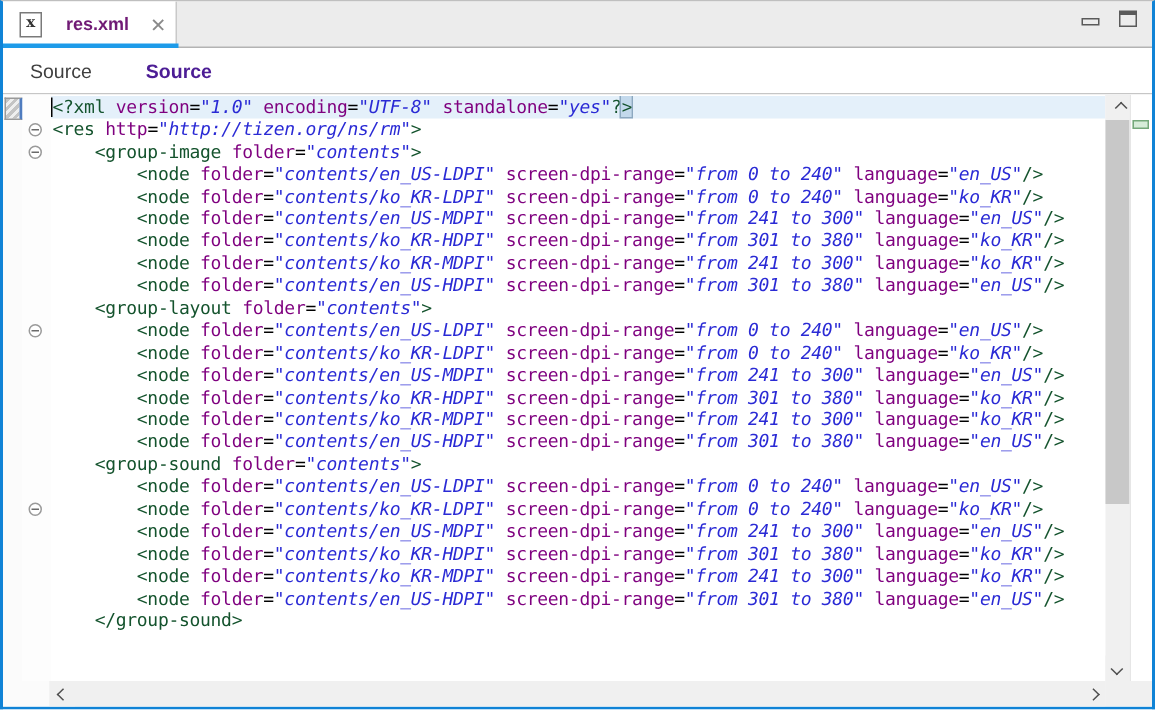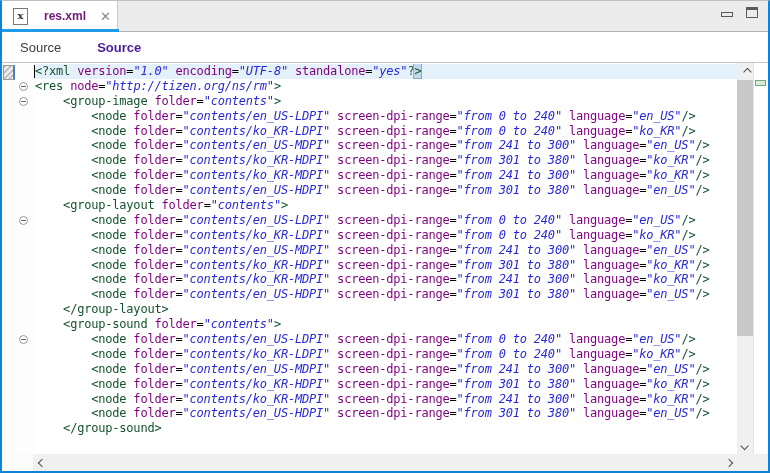--- a/index.html
+++ b/index.html
@@ -88,36 +88,35 @@
       <div class="ann-marker"></div>
     </div>
     <div class="fold-col">
         <div class="fold-marker" style="top: 18.9px;"></div>
         <div class="fold-marker" style="top: 33.8px;"></div>
         <div class="fold-marker" style="top: 153px;"></div>
         <div class="fold-marker" style="top: 272.2px;"></div>
       </div>
     <div class="code-area">
         <div class="line current"><span class="caret"></span><span class="t-tag">&lt;?xml</span><span> </span><span class="t-attr">version</span><span class="t-eq">=</span><span class="t-val">"1.0"</span><span> </span><span class="t-attr">encoding</span><span class="t-eq">=</span><span class="t-val">"UTF-8"</span><span> </span><span class="t-attr">standalone</span><span class="t-eq">=</span><span class="t-val">"yes"</span><span class="t-tag">?</span><span class="t-tag match">&gt;</span></div>
-        <div class="line"><span class="t-tag">&lt;res</span><span> </span><span class="t-attr">node</span><span class="t-eq">=</span><span class="t-val">"http://tizen.org/ns/rm"</span><span class="t-tag">&gt;</span></div>
+        <div class="line"><span class="t-tag">&lt;res</span><span> </span><span class="t-attr">http</span><span class="t-eq">=</span><span class="t-val">"http://tizen.org/ns/rm"</span><span class="t-tag">&gt;</span></div>
         <div class="line"><span>    </span><span class="t-tag">&lt;group-image</span><span> </span><span class="t-attr">folder</span><span class="t-eq">=</span><span class="t-val">"contents"</span><span class="t-tag">&gt;</span></div>
         <div class="line"><span>        </span><span class="t-tag">&lt;node</span><span> </span><span class="t-attr">folder</span><span class="t-eq">=</span><span class="t-val">"contents/en_US-LDPI"</span><span> </span><span class="t-attr">screen-dpi-range</span><span class="t-eq">=</span><span class="t-val">"from 0 to 240"</span><span> </span><span class="t-attr">language</span><span class="t-eq">=</span><span class="t-val">"en_US"</span><span class="t-tag">/&gt;</span></div>
         <div class="line"><span>        </span><span class="t-tag">&lt;node</span><span> </span><span class="t-attr">folder</span><span class="t-eq">=</span><span class="t-val">"contents/ko_KR-LDPI"</span><span> </span><span class="t-attr">screen-dpi-range</span><span class="t-eq">=</span><span class="t-val">"from 0 to 240"</span><span> </span><span class="t-attr">language</span><span class="t-eq">=</span><span class="t-val">"ko_KR"</span><span class="t-tag">/&gt;</span></div>
         <div class="line"><span>        </span><span class="t-tag">&lt;node</span><span> </span><span class="t-attr">folder</span><span class="t-eq">=</span><span class="t-val">"contents/en_US-MDPI"</span><span> </span><span class="t-attr">screen-dpi-range</span><span class="t-eq">=</span><span class="t-val">"from 241 to 300"</span><span> </span><span class="t-attr">language</span><span class="t-eq">=</span><span class="t-val">"en_US"</span><span class="t-tag">/&gt;</span></div>
         <div class="line"><span>        </span><span class="t-tag">&lt;node</span><span> </span><span class="t-attr">folder</span><span class="t-eq">=</span><span class="t-val">"contents/ko_KR-HDPI"</span><span> </span><span class="t-attr">screen-dpi-range</span><span class="t-eq">=</span><span class="t-val">"from 301 to 380"</span><span> </span><span class="t-attr">language</span><span class="t-eq">=</span><span class="t-val">"ko_KR"</span><span class="t-tag">/&gt;</span></div>
         <div class="line"><span>        </span><span class="t-tag">&lt;node</span><span> </span><span class="t-attr">folder</span><span class="t-eq">=</span><span class="t-val">"contents/ko_KR-MDPI"</span><span> </span><span class="t-attr">screen-dpi-range</span><span class="t-eq">=</span><span class="t-val">"from 241 to 300"</span><span> </span><span class="t-attr">language</span><span class="t-eq">=</span><span class="t-val">"ko_KR"</span><span class="t-tag">/&gt;</span></div>
         <div class="line"><span>        </span><span class="t-tag">&lt;node</span><span> </span><span class="t-attr">folder</span><span class="t-eq">=</span><span class="t-val">"contents/en_US-HDPI"</span><span> </span><span class="t-attr">screen-dpi-range</span><span class="t-eq">=</span><span class="t-val">"from 301 to 380"</span><span> </span><span class="t-attr">language</span><span class="t-eq">=</span><span class="t-val">"en_US"</span><span class="t-tag">/&gt;</span></div>
         <div class="line"><span>    </span><span class="t-tag">&lt;group-layout</span><span> </span><span class="t-attr">folder</span><span class="t-eq">=</span><span class="t-val">"contents"</span><span class="t-tag">&gt;</span></div>
         <div class="line"><span>        </span><span class="t-tag">&lt;node</span><span> </span><span class="t-attr">folder</span><span class="t-eq">=</span><span class="t-val">"contents/en_US-LDPI"</span><span> </span><span class="t-attr">screen-dpi-range</span><span class="t-eq">=</span><span class="t-val">"from 0 to 240"</span><span> </span><span class="t-attr">language</span><span class="t-eq">=</span><span class="t-val">"en_US"</span><span class="t-tag">/&gt;</span></div>
         <div class="line"><span>        </span><span class="t-tag">&lt;node</span><span> </span><span class="t-attr">folder</span><span class="t-eq">=</span><span class="t-val">"contents/ko_KR-LDPI"</span><span> </span><span class="t-attr">screen-dpi-range</span><span class="t-eq">=</span><span class="t-val">"from 0 to 240"</span><span> </span><span class="t-attr">language</span><span class="t-eq">=</span><span class="t-val">"ko_KR"</span><span class="t-tag">/&gt;</span></div>
         <div class="line"><span>        </span><span class="t-tag">&lt;node</span><span> </span><span class="t-attr">folder</span><span class="t-eq">=</span><span class="t-val">"contents/en_US-MDPI"</span><span> </span><span class="t-attr">screen-dpi-range</span><span class="t-eq">=</span><span class="t-val">"from 241 to 300"</span><span> </span><span class="t-attr">language</span><span class="t-eq">=</span><span class="t-val">"en_US"</span><span class="t-tag">/&gt;</span></div>
         <div class="line"><span>        </span><span class="t-tag">&lt;node</span><span> </span><span class="t-attr">folder</span><span class="t-eq">=</span><span class="t-val">"contents/ko_KR-HDPI"</span><span> </span><span class="t-attr">screen-dpi-range</span><span class="t-eq">=</span><span class="t-val">"from 301 to 380"</span><span> </span><span class="t-attr">language</span><span class="t-eq">=</span><span class="t-val">"ko_KR"</span><span class="t-tag">/&gt;</span></div>
         <div class="line"><span>        </span><span class="t-tag">&lt;node</span><span> </span><span class="t-attr">folder</span><span class="t-eq">=</span><span class="t-val">"contents/ko_KR-MDPI"</span><span> </span><span class="t-attr">screen-dpi-range</span><span class="t-eq">=</span><span class="t-val">"from 241 to 300"</span><span> </span><span class="t-attr">language</span><span class="t-eq">=</span><span class="t-val">"ko_KR"</span><span class="t-tag">/&gt;</span></div>
         <div class="line"><span>        </span><span class="t-tag">&lt;node</span><span> </span><span class="t-attr">folder</span><span class="t-eq">=</span><span class="t-val">"contents/en_US-HDPI"</span><span> </span><span class="t-attr">screen-dpi-range</span><span class="t-eq">=</span><span class="t-val">"from 301 to 380"</span><span> </span><span class="t-attr">language</span><span class="t-eq">=</span><span class="t-val">"en_US"</span><span class="t-tag">/&gt;</span></div>
-        <div class="line"><span>    </span><span class="t-tag">&lt;/group-layout&gt;</span></div>
         <div class="line"><span>    </span><span class="t-tag">&lt;group-sound</span><span> </span><span class="t-attr">folder</span><span class="t-eq">=</span><span class="t-val">"contents"</span><span class="t-tag">&gt;</span></div>
         <div class="line"><span>        </span><span class="t-tag">&lt;node</span><span> </span><span class="t-attr">folder</span><span class="t-eq">=</span><span class="t-val">"contents/en_US-LDPI"</span><span> </span><span class="t-attr">screen-dpi-range</span><span class="t-eq">=</span><span class="t-val">"from 0 to 240"</span><span> </span><span class="t-attr">language</span><span class="t-eq">=</span><span class="t-val">"en_US"</span><span class="t-tag">/&gt;</span></div>
         <div class="line"><span>        </span><span class="t-tag">&lt;node</span><span> </span><span class="t-attr">folder</span><span class="t-eq">=</span><span class="t-val">"contents/ko_KR-LDPI"</span><span> </span><span class="t-attr">screen-dpi-range</span><span class="t-eq">=</span><span class="t-val">"from 0 to 240"</span><span> </span><span class="t-attr">language</span><span class="t-eq">=</span><span class="t-val">"ko_KR"</span><span class="t-tag">/&gt;</span></div>
         <div class="line"><span>        </span><span class="t-tag">&lt;node</span><span> </span><span class="t-attr">folder</span><span class="t-eq">=</span><span class="t-val">"contents/en_US-MDPI"</span><span> </span><span class="t-attr">screen-dpi-range</span><span class="t-eq">=</span><span class="t-val">"from 241 to 300"</span><span> </span><span class="t-attr">language</span><span class="t-eq">=</span><span class="t-val">"en_US"</span><span class="t-tag">/&gt;</span></div>
         <div class="line"><span>        </span><span class="t-tag">&lt;node</span><span> </span><span class="t-attr">folder</span><span class="t-eq">=</span><span class="t-val">"contents/ko_KR-HDPI"</span><span> </span><span class="t-attr">screen-dpi-range</span><span class="t-eq">=</span><span class="t-val">"from 301 to 380"</span><span> </span><span class="t-attr">language</span><span class="t-eq">=</span><span class="t-val">"ko_KR"</span><span class="t-tag">/&gt;</span></div>
         <div class="line"><span>        </span><span class="t-tag">&lt;node</span><span> </span><span class="t-attr">folder</span><span class="t-eq">=</span><span class="t-val">"contents/ko_KR-MDPI"</span><span> </span><span class="t-attr">screen-dpi-range</span><span class="t-eq">=</span><span class="t-val">"from 241 to 300"</span><span> </span><span class="t-attr">language</span><span class="t-eq">=</span><span class="t-val">"ko_KR"</span><span class="t-tag">/&gt;</span></div>
         <div class="line"><span>        </span><span class="t-tag">&lt;node</span><span> </span><span class="t-attr">folder</span><span class="t-eq">=</span><span class="t-val">"contents/en_US-HDPI"</span><span> </span><span class="t-attr">screen-dpi-range</span><span class="t-eq">=</span><span class="t-val">"from 301 to 380"</span><span> </span><span class="t-attr">language</span><span class="t-eq">=</span><span class="t-val">"en_US"</span><span class="t-tag">/&gt;</span></div>
         <div class="line"><span>    </span><span class="t-tag">&lt;/group-sound&gt;</span></div>
       </div>
 

